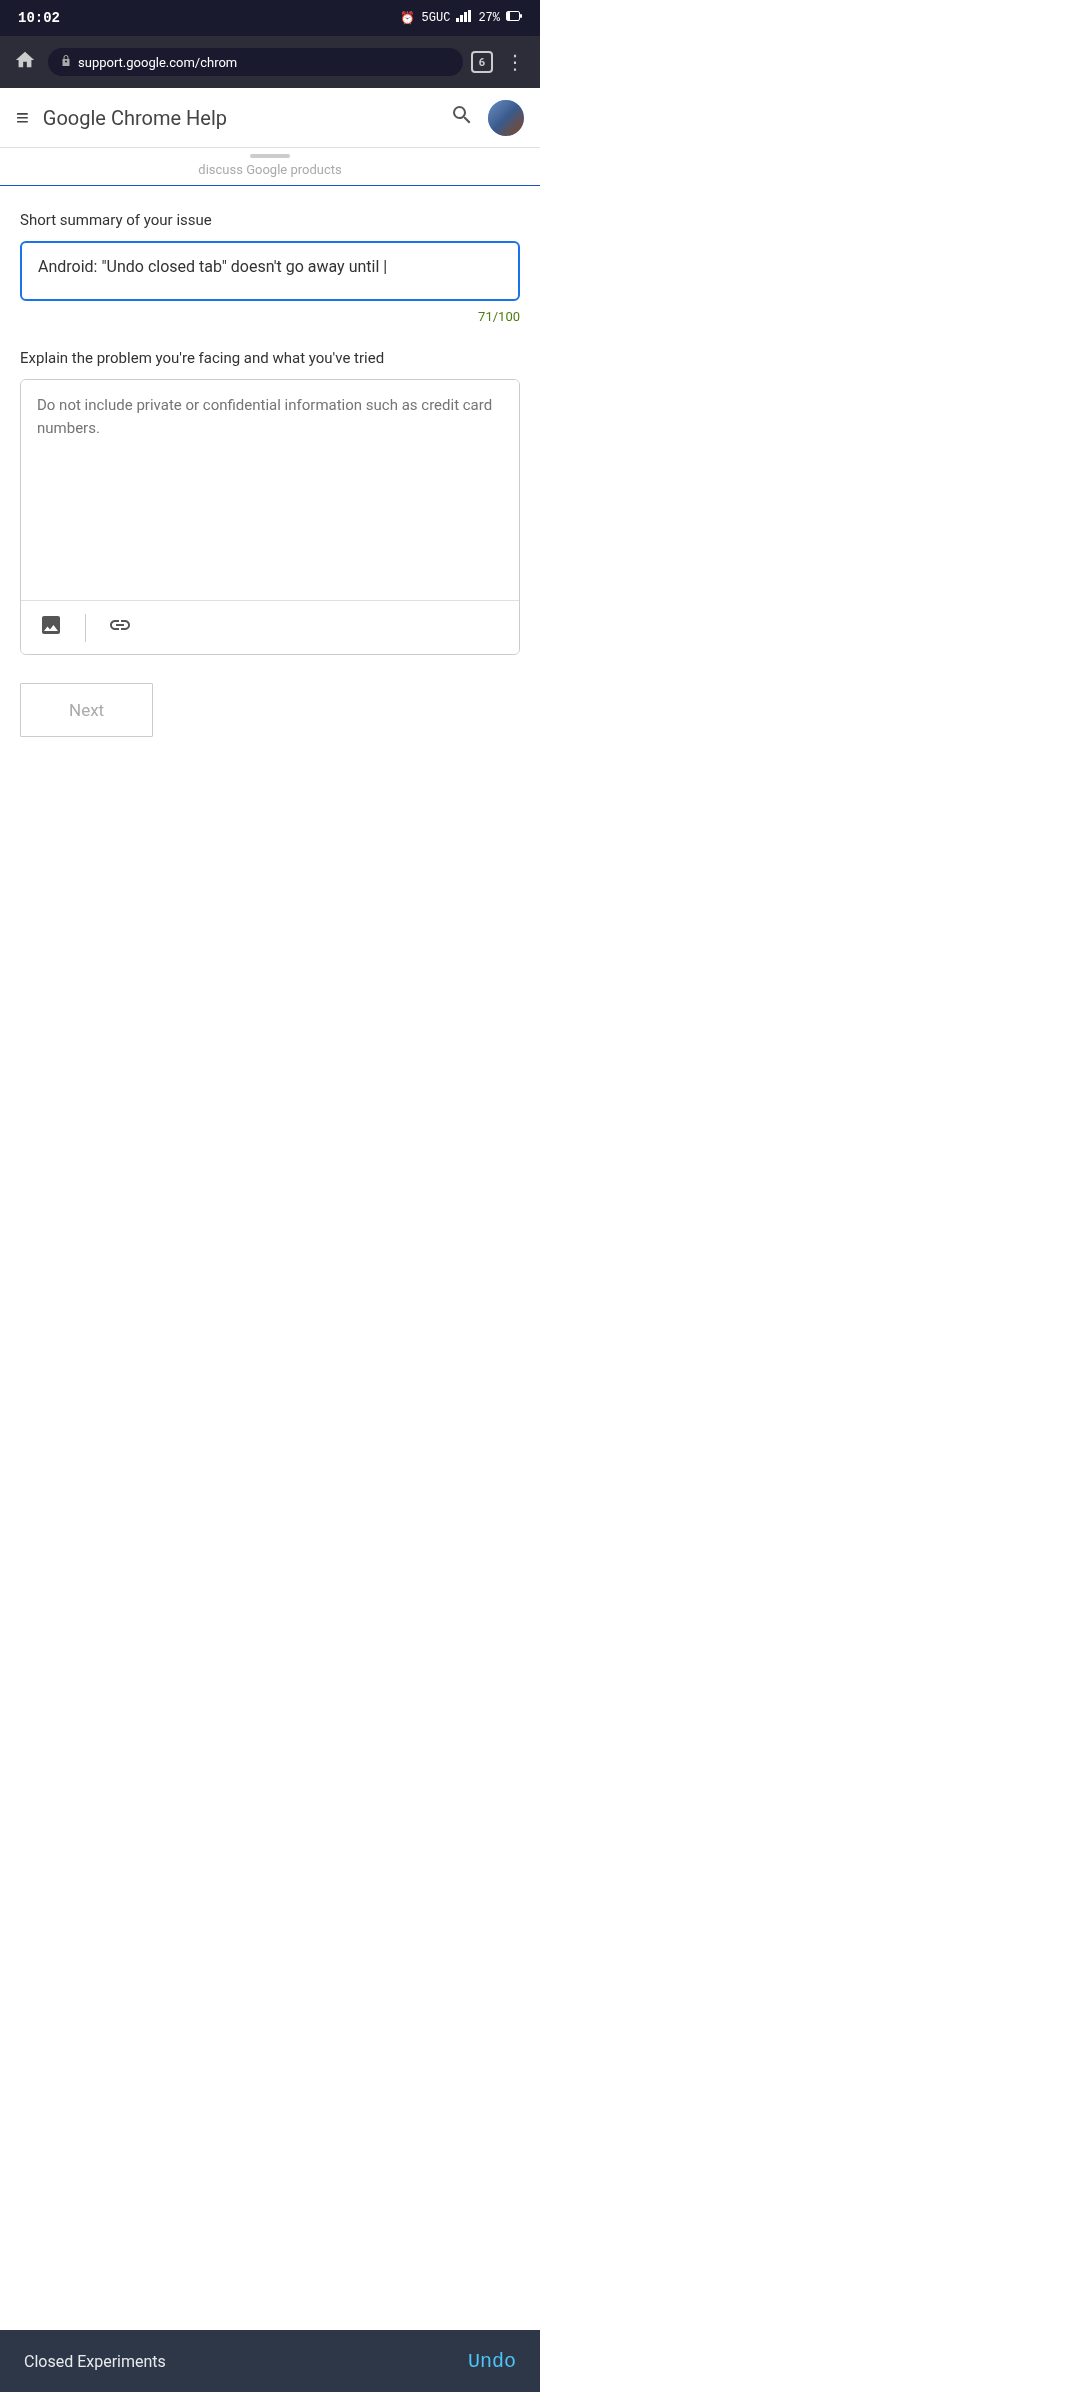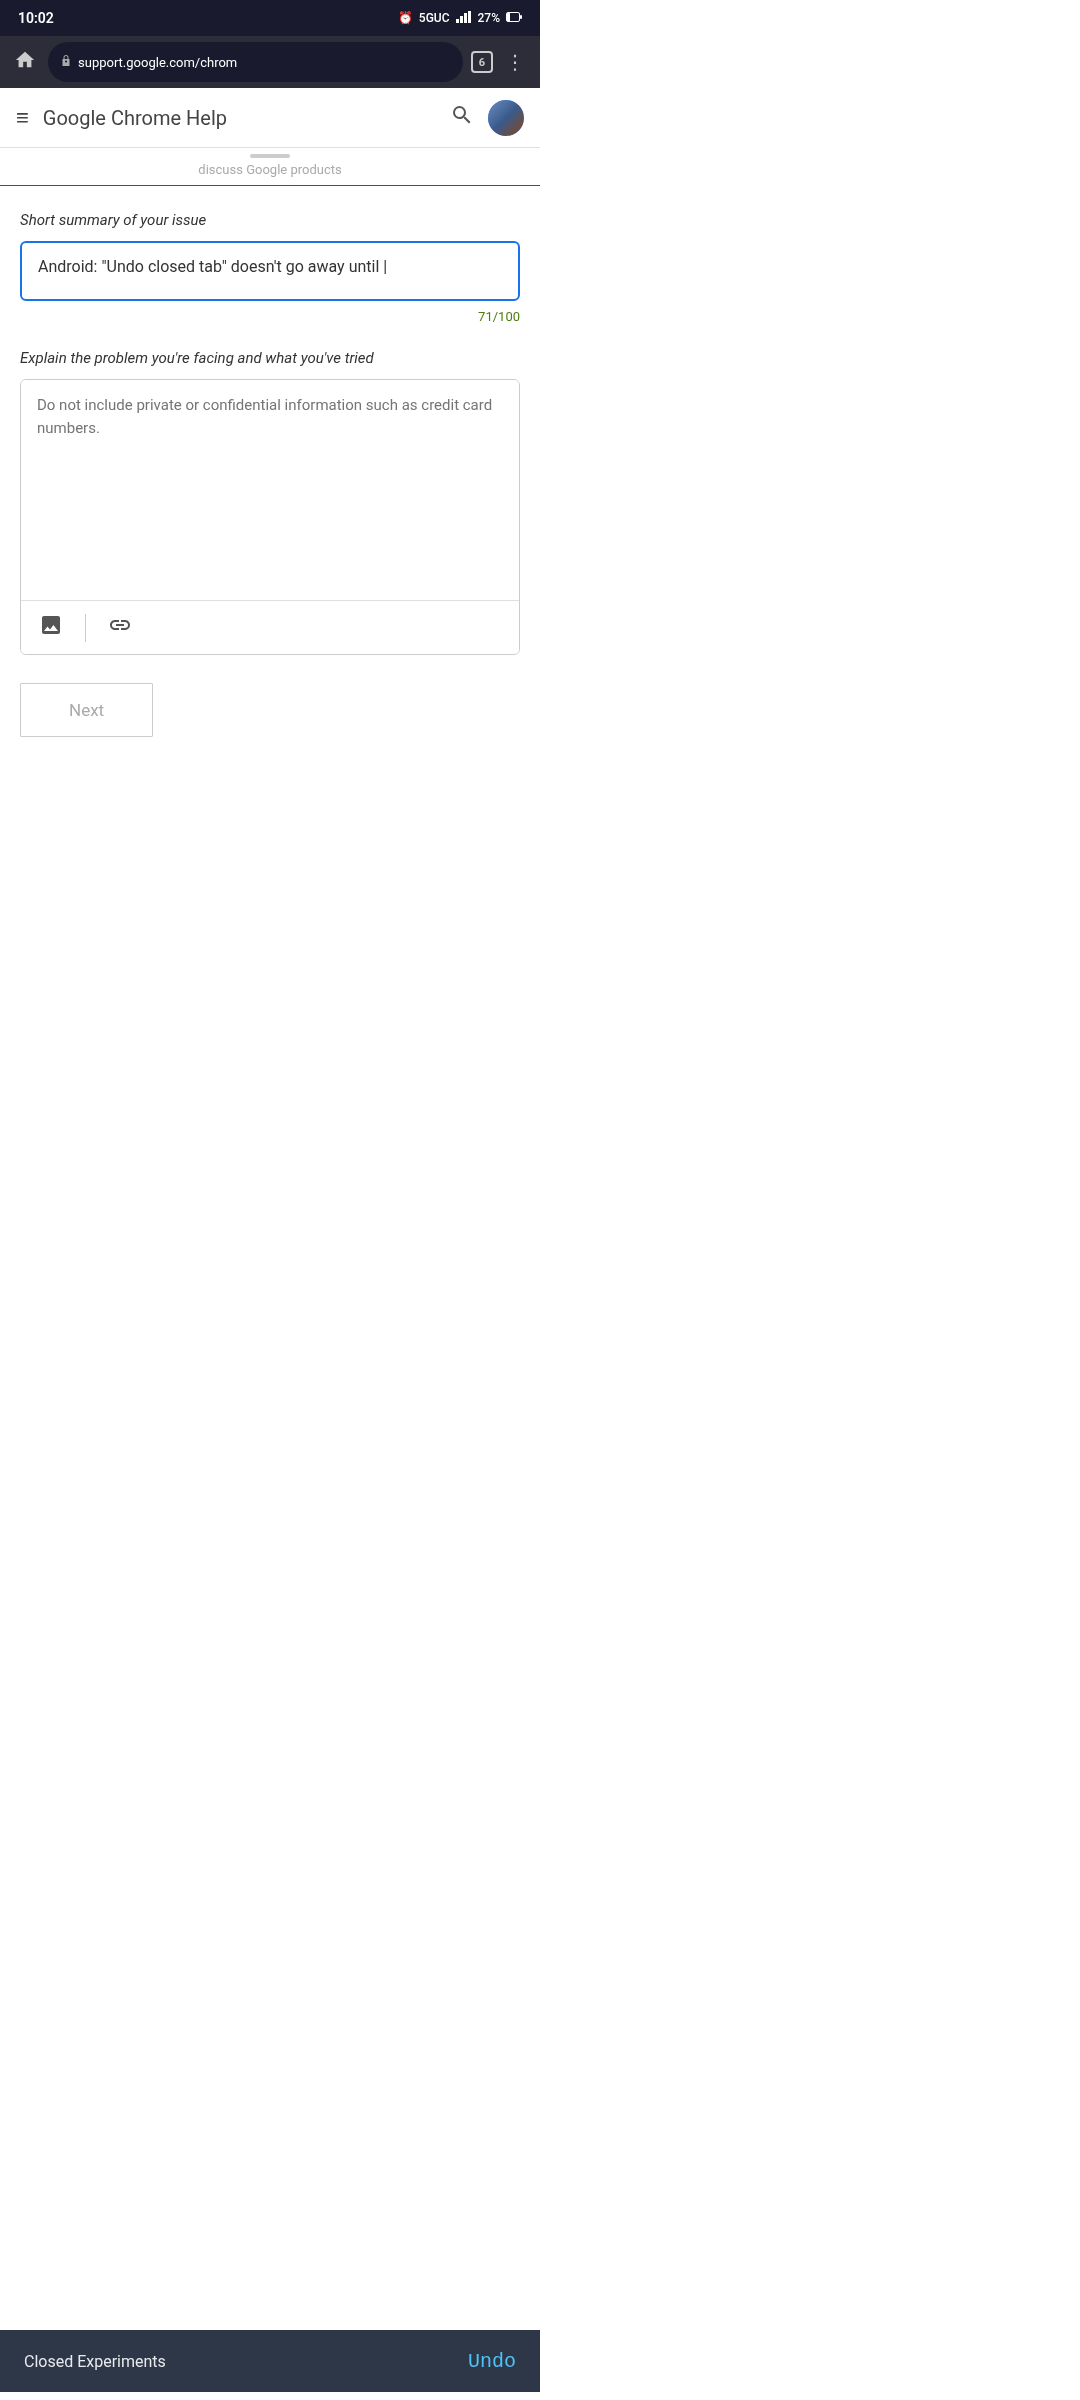--- a/index.html
+++ b/index.html
@@ -18,20 +18,21 @@
     .status-bar {
       background: #1a1a2e;
       height: 36px;
       display: flex;
       align-items: center;
       justify-content: space-between;
       padding: 0 18px;
       color: #fff;
       font-size: 13px;
       font-weight: 500;
+      font-family: Liberation Mono, monospace;
     }
     .status-left { font-size: 14px; font-weight: 600; }
     .status-right { display: flex; align-items: center; gap: 6px; font-size: 12px; }
 
     
     .browser-bar {
       background: #2d2d3a;
       height: 52px;
       display: flex;
       align-items: center;
@@ -40,21 +41,21 @@
     }
     .home-icon-wrap {
       color: #ccc;
       font-size: 20px;
       padding: 4px;
     }
     .url-bar {
       flex: 1;
       background: #1a1a2e;
       border-radius: 22px;
-      height: 40px;
+      height: 28px;
       display: flex;
       align-items: center;
       padding: 0 12px;
       gap: 6px;
       color: #fff;
       font-size: 13px;
     }
     .lock-icon { font-size: 12px; color: #aaa; }
     .url-text { color: #fff; font-size: 13px; }
     .tab-count {
@@ -129,21 +130,20 @@
 
     
     .form-area {
       padding: 24px 20px;
     }
     .field-label {
       font-size: 15px;
       color: #333;
       margin-bottom: 10px;
       line-height: 1.4;
-      font-style: italic;
     }
     .summary-input {
       width: 100%;
       border: 2px solid #1a73e8;
       border-radius: 6px;
       padding: 14px 16px;
       font-size: 16px;
       color: #333;
       outline: none;
       font-family: inherit;

